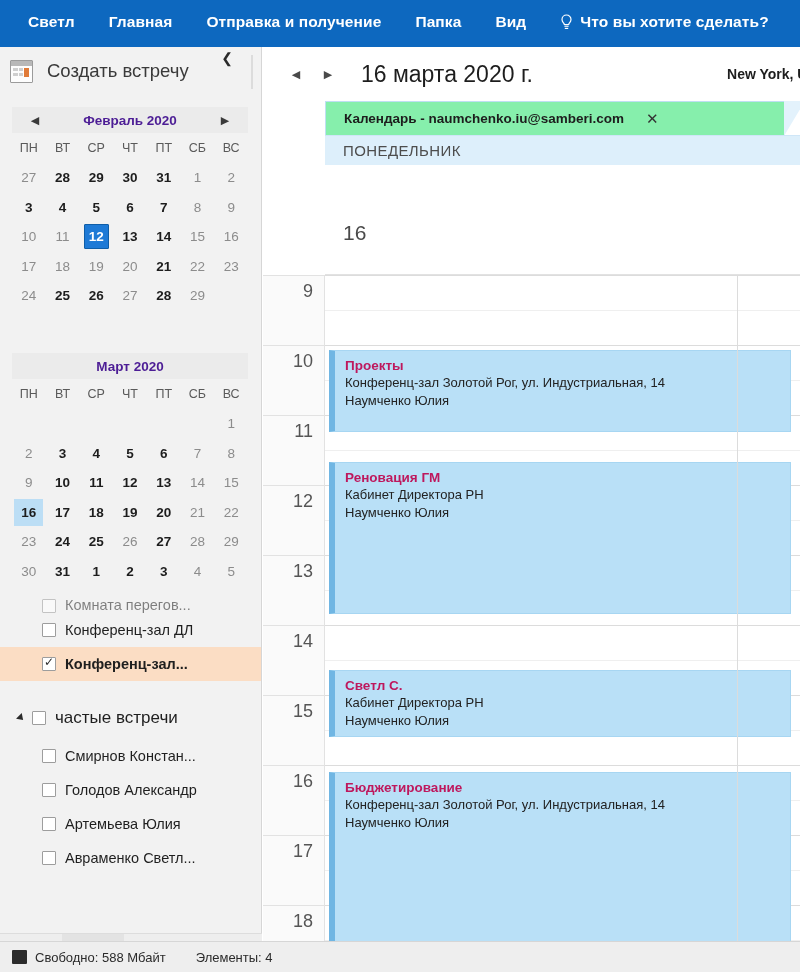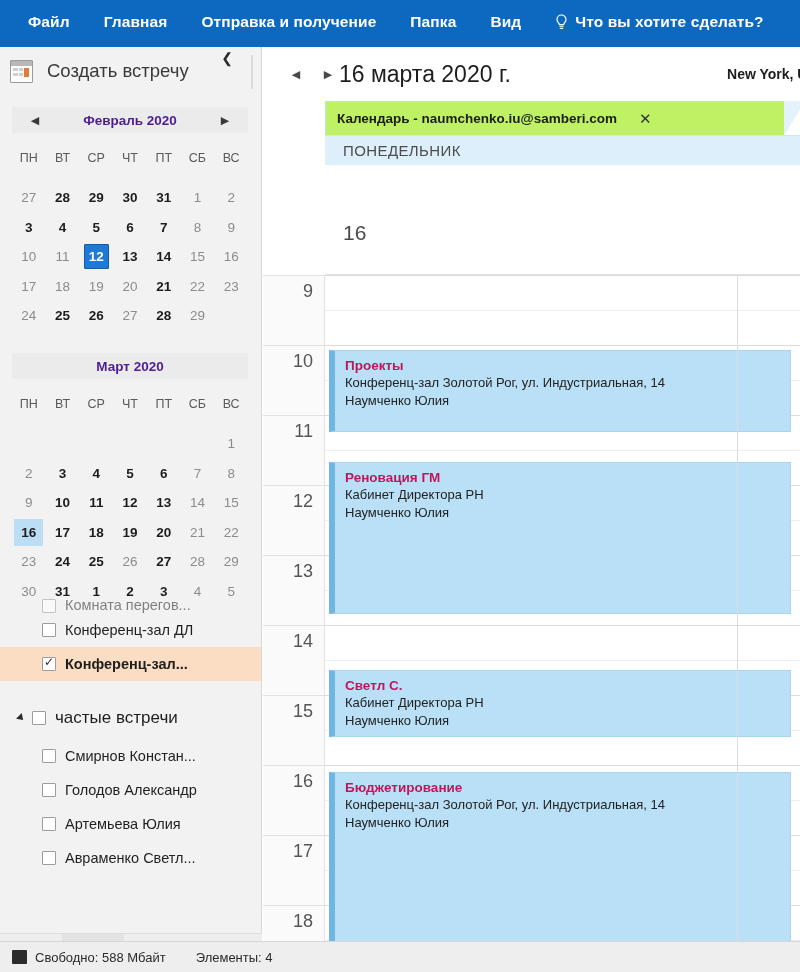--- a/index.html
+++ b/index.html
@@ -78,21 +78,21 @@
     justify-content: center; position: relative;
   }
   .mc-title { font-size: 13.5px; font-weight: 700; color: #4c1d95; }
   .mc-arrow {
     position: absolute; top: 0; height: 26px; width: 26px;
     display: flex; align-items: center; justify-content: center;
     font-size: 11px; color: #3a3a3a;
   }
   .mc-arrow.prev { left: 10px; }
   .mc-arrow.next { right: 10px; }
-  .mc-grid { display: grid; grid-template-columns: repeat(7, 1fr); margin-top: 12px; }
+  .mc-grid { display: grid; grid-template-columns: repeat(7, 1fr); margin-top: 2px; }
   .mc-dow {
     height: 26px; display: flex; align-items: center; justify-content: center;
     font-size: 12.5px; color: #5a5a5a; font-weight: 400;
   }
   .mc-day {
     height: 29.5px; display: flex; align-items: center; justify-content: center;
     font-size: 13.5px; color: #8c8c8c;
   }
   .mc-day.bold { color: #1d1d1d; font-weight: 700; }
   .mc-day.sel-strong {
@@ -178,32 +178,32 @@
     position: absolute; left: 0; top: 0; width: 537px; height: 54px;
     display: flex; align-items: center; background: #ffffff;
   }
   .nav-arrow {
     width: 22px; height: 22px; display: flex; align-items: center;
     justify-content: center; color: #4a4a4a; font-size: 11px;
   }
   .nav-arrow.a1 { margin-left: 22px; }
   .nav-arrow.a2 { margin-left: 10px; }
   .main-date {
-    font-size: 23px; color: #1d1d1d; white-space: nowrap;
+    font-size: 23px; color: #1d1d1d; margin-left: 22px; white-space: nowrap;
   }
   .main-city {
     position: absolute; right: -16px; top: 19px;
     font-size: 14px; font-weight: 700; color: #1d1d1d; white-space: nowrap;
   }
 
   
   .cal-tab {
     position: absolute; left: 62px; top: 54px; width: 460px; height: 34px;
-    background: #bef264; border: 1px solid #bfdff3; border-bottom: none;
-    display: flex; align-items: center; padding-left: 11px;
+    background: #86efac; border: 1px solid #bfdff3; border-bottom: none;
+    display: flex; align-items: center; padding-left: 18px;
   }
   .cal-tab::after {
     content: ""; position: absolute; right: -21px; top: -1px;
     width: 0; height: 0;
     border-left: 21px solid #e3f2fc;
     border-bottom: 35px solid transparent;
   }
   .cal-tab-title {
     font-size: 13.5px; font-weight: 700; color: #1d1d1d; white-space: nowrap;
   }
@@ -271,21 +271,21 @@
   .appt-loc, .appt-org {
     font-size: 13px; color: #222222; line-height: 18px; white-space: nowrap;
   }
 </style>
 </head>
 <body>
 
 <div id="app">
 
   <div class="ribbon">
-    <div class="ribbon-tab">Файл</div>
+    <div class="ribbon-tab">Светл</div>
     <div class="ribbon-tab">Главная</div>
     <div class="ribbon-tab">Отправка и получение</div>
     <div class="ribbon-tab">Папка</div>
     <div class="ribbon-tab">Вид</div>
     <div class="ribbon-tab tellme">
       <span class="bulb">
         <svg width="13" height="17" viewBox="0 0 13 17">
           <path d="M6.5 1C3.9 1 2 3 2 5.4c0 1.7 1 2.9 1.7 3.8.4.5.6.9.6 1.3h4.4c0-.4.2-.8.6-1.3C10 8.3 11 7.1 11 5.4 11 3 9.1 1 6.5 1z" fill="none" stroke="#ffffff" stroke-width="1.2"></path>
           <rect x="4.4" y="11.6" width="4.2" height="1.2" fill="#ffffff"></rect>
           <rect x="4.8" y="13.8" width="3.4" height="1.2" fill="#ffffff"></rect>

